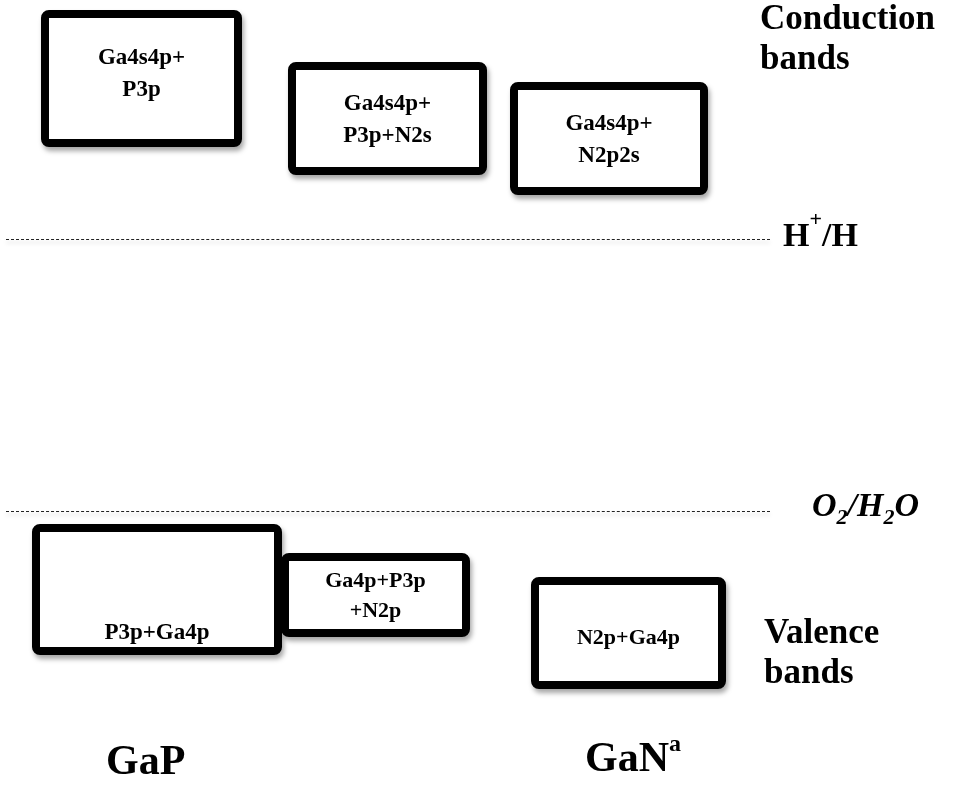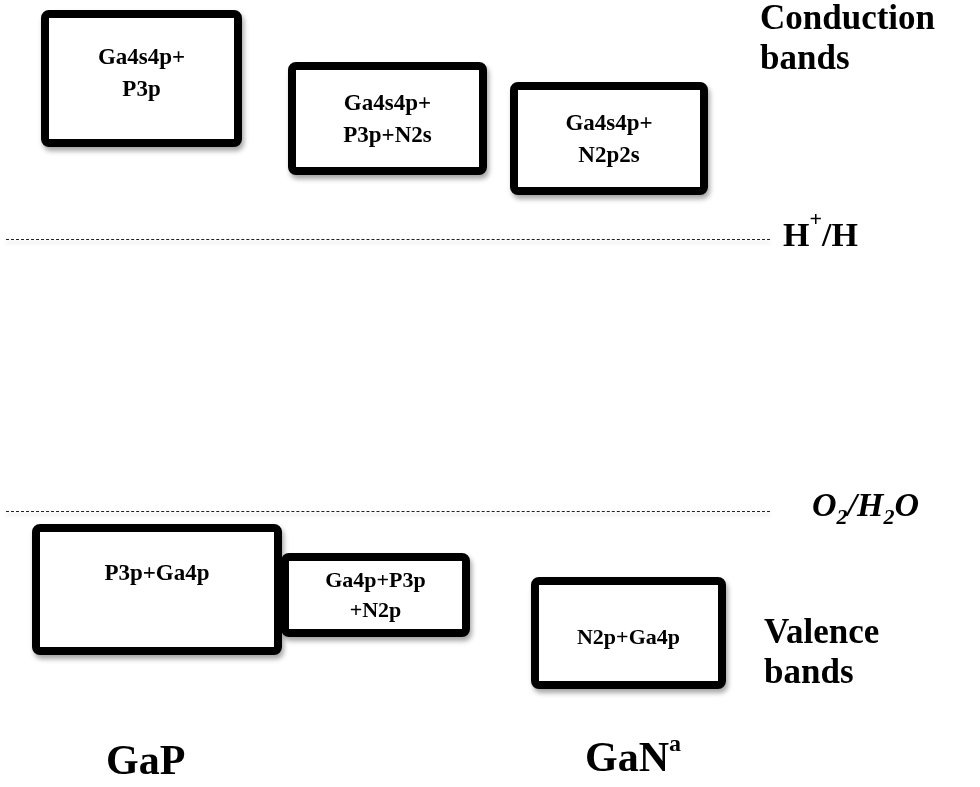--- a/index.html
+++ b/index.html
@@ -42,21 +42,21 @@
 <div class="dash" style="top:511px;"></div>
 
 <div class="level-label" style="left:783px; top:214px;">
   <span>H</span><sup style="position:relative; top:-8px;">+</sup><span>/H</span>
 </div>
 
 <div class="level-label" style="left:812px; top:486px;font-style:italic;">
   <span>O</span><sub>2</sub><span>/H</span><sub>2</sub><span>O</span>
 </div>
 
-<div class="box" style="left:32px; top:524px; width:250px; height:131px; padding-bottom:34px;">
+<div class="box" style="left:32px; top:524px; width:250px; height:131px; align-items:flex-end;">
   <span class="label">P3p+Ga4p</span>
 </div>
 <div class="box" style="left:281px; top:553px; width:189px; height:84px;">
   <span class="label" style="font-size:22px;">Ga4p+P3p
 +N2p</span>
 </div>
 <div class="box" style="left:531px; top:577px; width:195px; height:112px; padding-top:8px;">
   <span class="label" style="font-size:22px;">N2p+Ga4p</span>
 </div>
 

